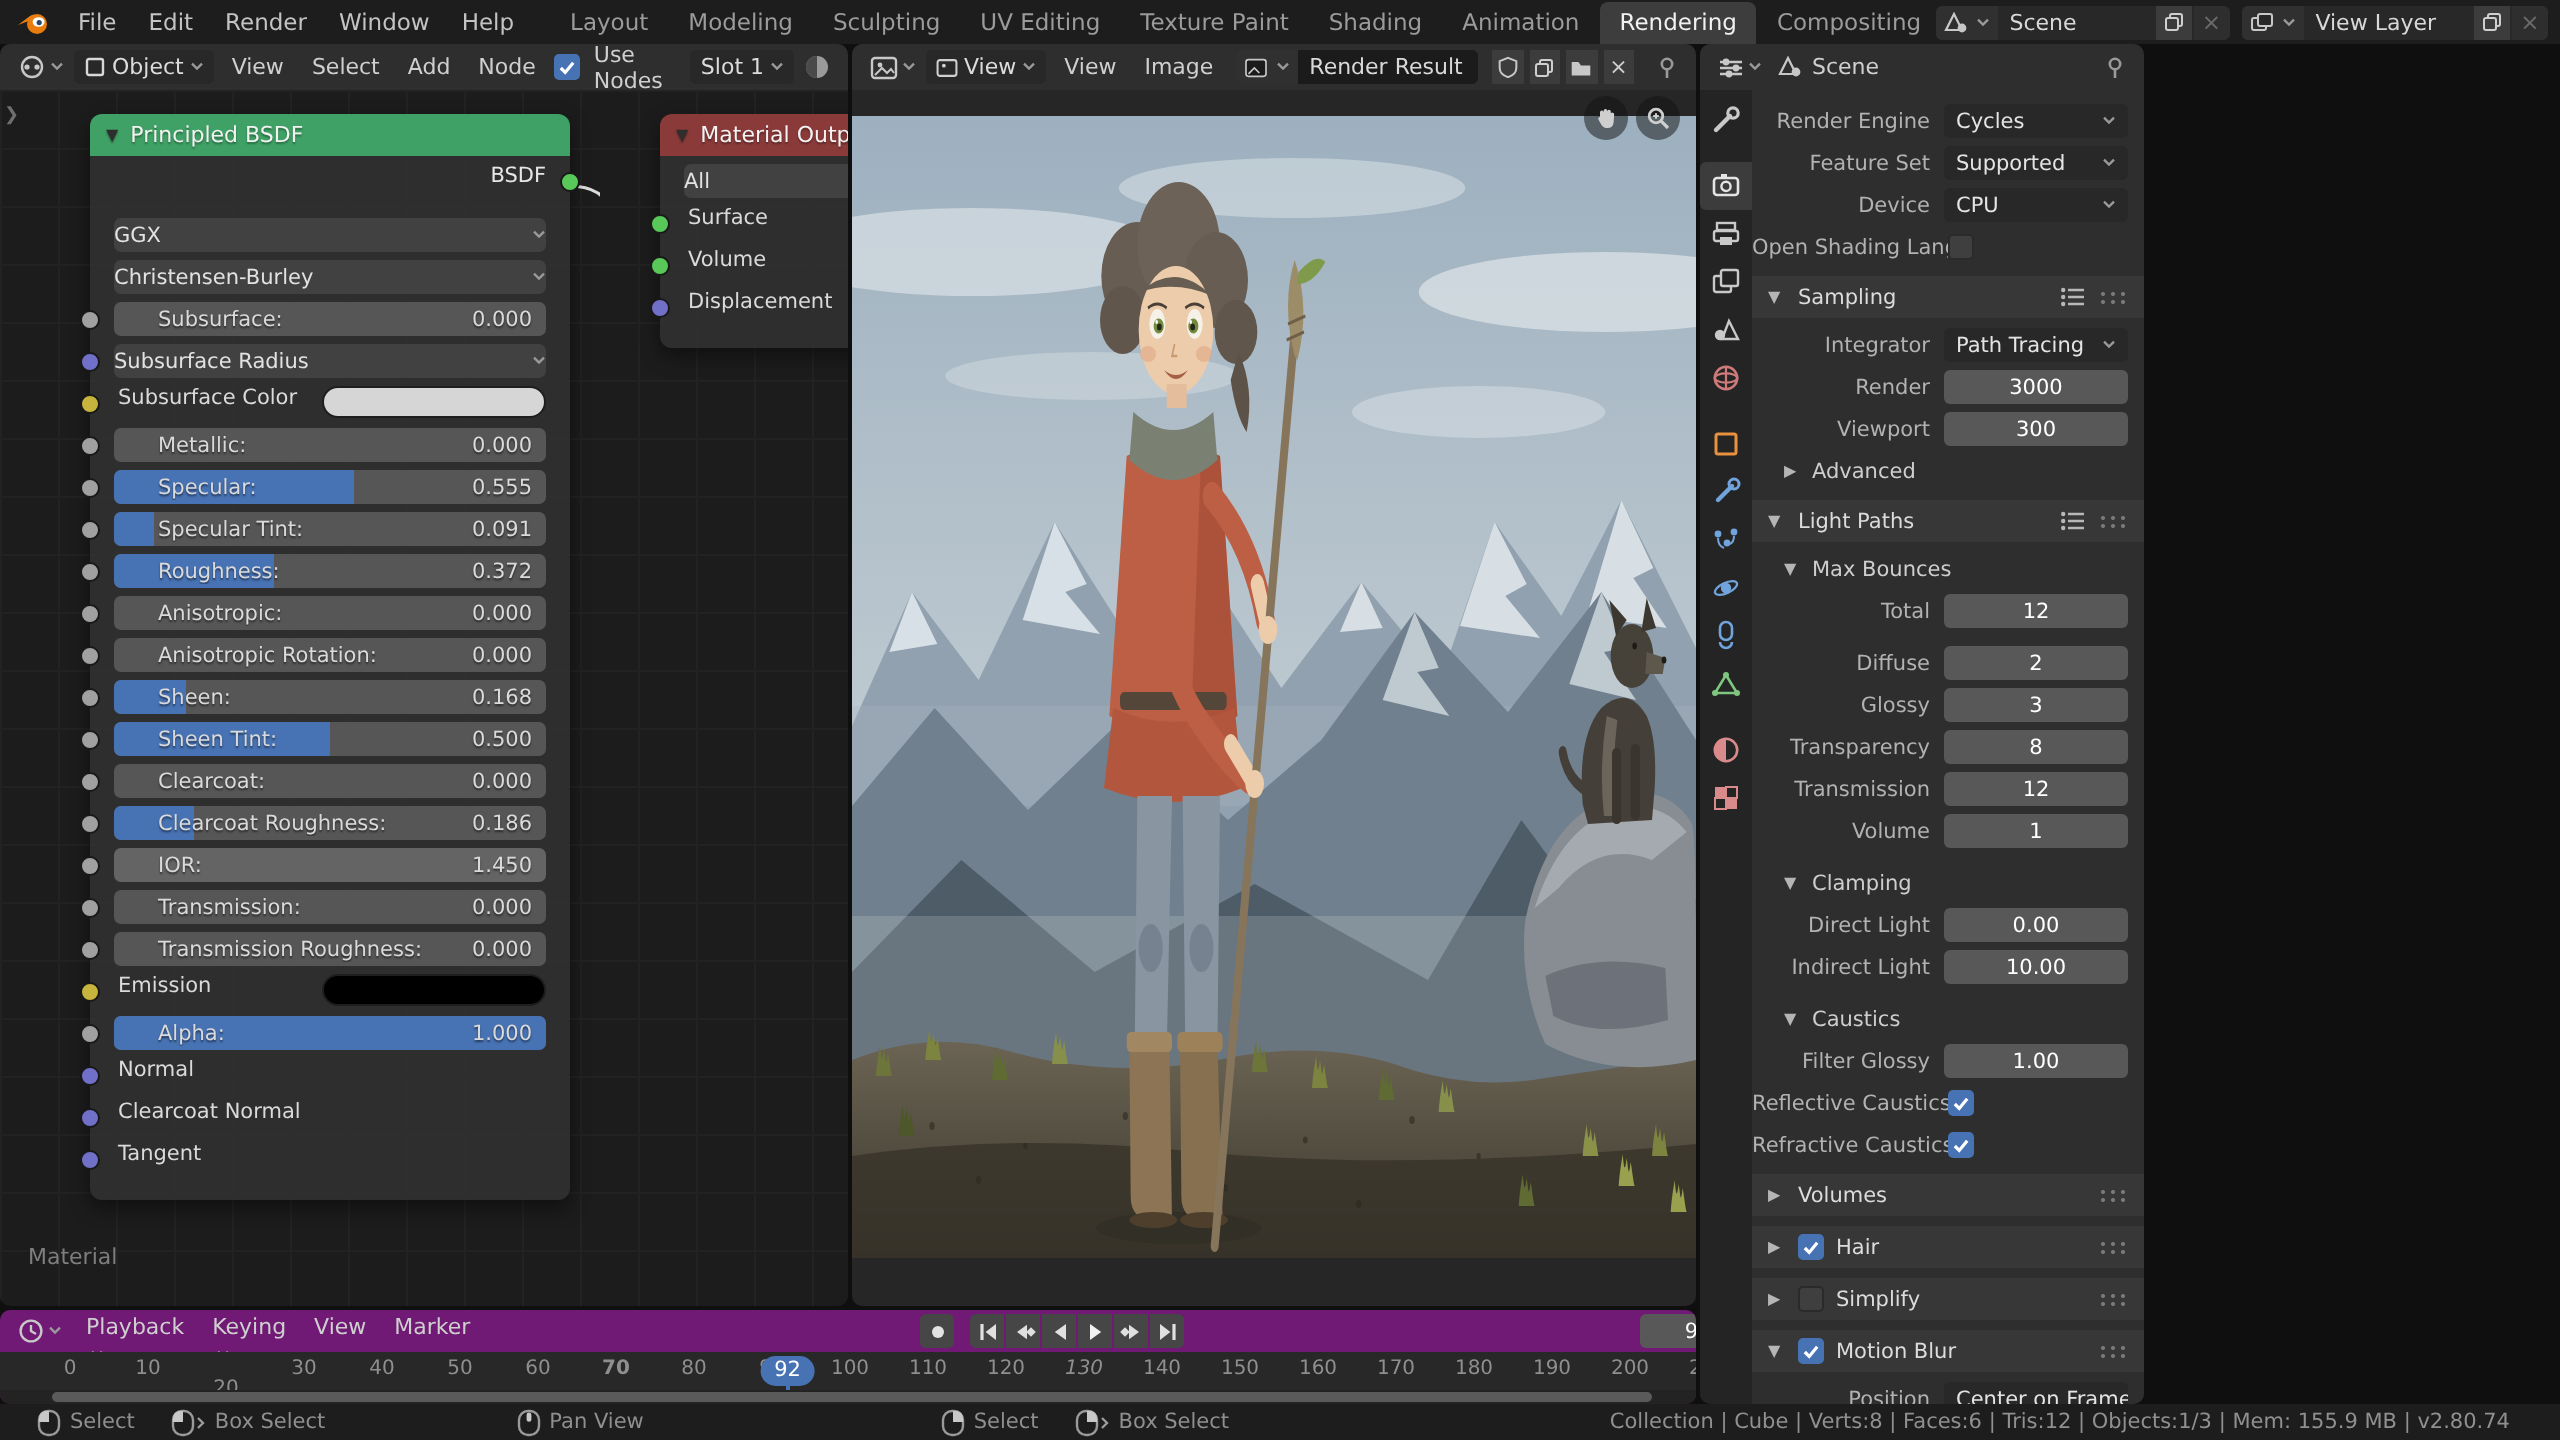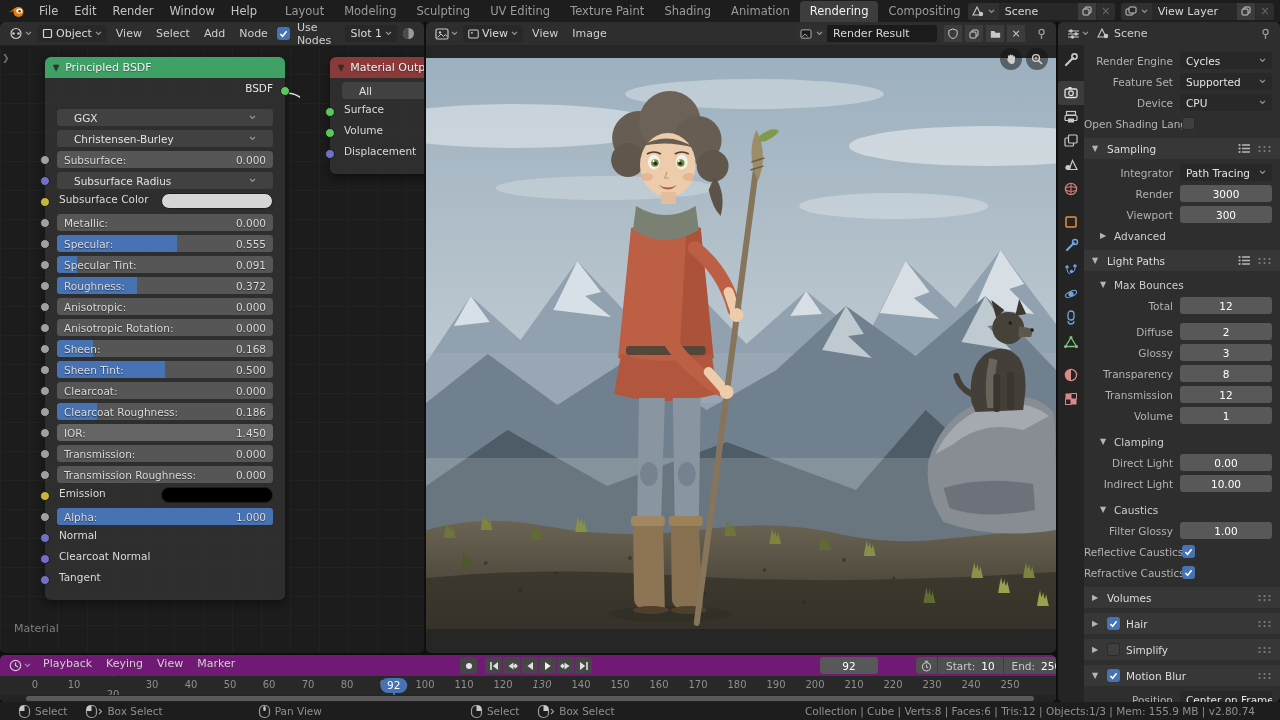--- a/index.html
+++ b/index.html
@@ -17,21 +17,21 @@
 .tb-tab.active{background:#3d3d3d;color:#f1f1f1}
 .tb-right{display:flex;align-items:center;margin:0 6px;gap:6px}
 .db-sel{display:flex;align-items:center;height:17px;background:#282828;border-radius:3px;overflow:hidden}
 .db-sel .icpart{display:flex;align-items:center;gap:2px;padding:0 4px;background:#303030;height:100%}
 .db-sel .nm{padding:0 18px 0 6px;font-size:11px;color:#d8d8d8;min-width:78px}
 .db-btn{width:18px;height:17px;display:flex;align-items:center;justify-content:center;background:#3c3c3c;color:#cfcfcf;margin-left:1px}
 .db-btn.off{color:#6a6a6a;background:#2e2e2e}
 
 
 .main{flex:1;display:flex;gap:2px;min-height:0}
-.left-col{width:1056px;display:flex;flex-direction:column;gap:2px;min-height:0}
+.left-col{width:848px;display:flex;flex-direction:column;gap:2px;min-height:0}
 .editors{flex:1;display:flex;gap:2px;min-height:0}
 .editor{display:flex;flex-direction:column;border-radius:5px;overflow:hidden;min-width:0}
 .shader-ed{width:424px;flex:0 0 auto}
 .image-ed{flex:1}
 .props-ed{width:222px;display:flex;flex-direction:column;border-radius:5px;overflow:hidden}
 .ed-header{height:23px;background:#2e2e2e;display:flex;align-items:center;padding:0 6px;font-size:11px;color:#cfcfcf;gap:2px;flex:0 0 auto}
 .hd-menu{padding:0 7px;line-height:23px;white-space:nowrap}
 .hd-btn{display:flex;align-items:center;gap:3px;background:#282828;border-radius:3px;height:17px;padding:0 5px;color:#dcdcdc;white-space:nowrap}
 .hd-ic{display:flex;align-items:center;gap:2px;padding:0 3px}
 .spacer{flex:1}
@@ -51,24 +51,24 @@
 .bnode .nhead .tri{font-size:8px;color:#2e2e2e}
 .bnode .nbody{background:rgba(48,48,48,.97);border-radius:0 0 6px 6px;padding:4px 12px 8px}
 .nrow{position:relative;height:19px;margin-bottom:2px;display:flex;align-items:flex-start;font-size:10.5px;color:#dadada}
 .nrow.gapb{margin-top:8px}
 .nrow .sock{position:absolute;width:10px;height:10px;border-radius:50%;border:1px solid #191919;top:4px}
 .sock.left{left:-17px}.sock.right{right:-17px}
 .nrow.output{justify-content:flex-end;color:#e6e6e6}
 .slbg{position:relative;flex:1;height:17px;background:#565656;border-radius:3.5px;overflow:hidden;display:flex;align-items:center}
 .slfill{position:absolute;left:0;top:0;bottom:0;background:var(--accent)}
 .sllab,.slval{position:relative;z-index:1;text-shadow:0 1px 1px rgba(0,0,0,.5)}
-.sllab{flex:1;padding-left:7px;white-space:nowrap;overflow:hidden}
+.sllab{flex:1;padding-left:22px;white-space:nowrap;overflow:hidden}
 .slval{padding-right:7px}
 .nrow.value .slbg{background:#646464}
-.ndd{flex:1;height:17px;background:#414141;border-radius:3.5px;display:flex;align-items:center;padding:0 17px;color:#e2e2e2}
+.ndd{flex:1;height:17px;background:#414141;border-radius:3.5px;display:flex;align-items:center;padding:0 0;color:#e2e2e2}
 .ndd .spacer{flex:1}
 .nrow.color .lab{flex:1;padding-left:2px}
 .swatch{width:112px;height:16px;border-radius:8px;border:1px solid #1e1e1e}
 .nrow.input .lab{padding-left:2px}
 .edge-tab{position:absolute;left:2px;top:8px;color:#6f6f6f;font-size:9px;z-index:4}
 
 
 .img-canvas{flex:1;position:relative;background:#262626;display:flex;flex-direction:column;overflow:hidden}
 .img-band-top{height:13px;flex:0 0 auto}
 .img-pic{flex:1;position:relative;min-height:0}
@@ -797,21 +797,21 @@
           </div>
         </div>
         <div class="tl-ruler" id="tl-ruler">
             <span class="tick" style="left: 35px;">0</span>
             <span class="tick" style="left: 74px;">10</span>
             <span class="tick" style="left: 113px; margin-top: 10px;">20</span>
             <span class="tick" style="left: 152px;">30</span>
             <span class="tick" style="left: 191px;">40</span>
             <span class="tick" style="left: 230px;">50</span>
             <span class="tick" style="left: 269px;">60</span>
-            <span class="tick" style="left: 308px;">70</span>
+            <span class="tick" style="left: 308px; font-weight: bold;">70</span>
             <span class="tick" style="left: 347px;">80</span>
             <span class="tick" style="left: 386px;">90</span>
             <span class="tick" style="left: 425px;">100</span>
             <span class="tick" style="left: 464px;">110</span>
             <span class="tick" style="left: 503px;">120</span>
             <span class="tick" style="left: 542px; font-style: italic;">130</span>
             <span class="tick" style="left: 581px;">140</span>
             <span class="tick" style="left: 620px;">150</span>
             <span class="tick" style="left: 659px;">160</span>
             <span class="tick" style="left: 698px;">170</span>

